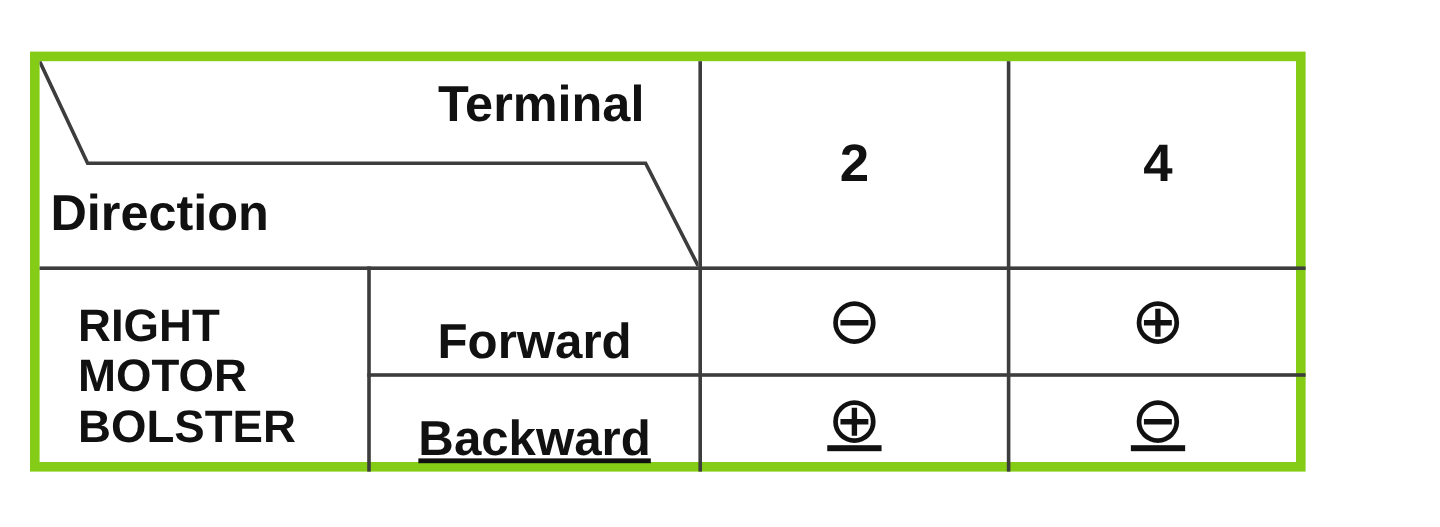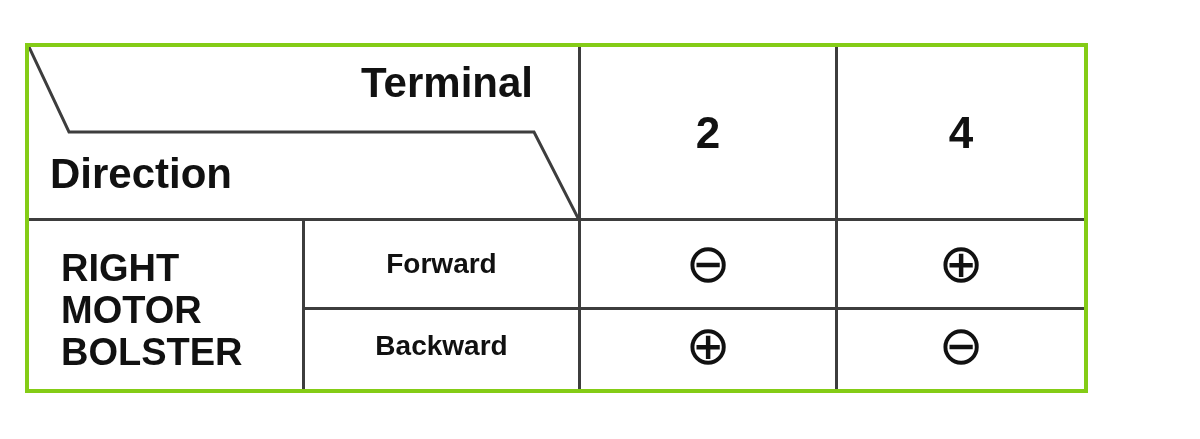--- a/index.html
+++ b/index.html
@@ -8,59 +8,59 @@
     background: #ffffff;
     position: relative;
     overflow: hidden;
     font-family: "Liberation Sans", sans-serif;
     font-weight: bold;
     color: #111111;
   }
   .tbl {
     position: absolute; left: 25px; top: 43px;
     width: 1063px; height: 350px;
-    border: 4px solid #84cc16;
+    border: 8px solid #84cc16;
     box-sizing: border-box;
     background: #ffffff;
     text-align: center;
   }
   
   .line { position: absolute; background: #3d3d3d; }
   .v1 { left: 549px; top: 0; width: 3px; height: 342px; }
   .v2 { left: 806px; top: 0; width: 3px; height: 342px; }
   .v3 { left: 273px; top: 171px; width: 3px; height: 171px; }
   .h1 { left: 0; top: 171px; width: 1055px; height: 3px; }
   .h2 { left: 273px; top: 260px; width: 782px; height: 3px; }
   
   .corner { position: absolute; left: 0; top: 0; width: 549px; height: 171px; }
   .corner svg { position: absolute; left: 0; top: 0; }
   .corner-terminal {
     position: absolute; top: 15px; right: 45px;
     font-size: 42px; line-height: 1;
   }
   .corner-direction {
     position: absolute; top: 106px; left: 9px;
-    font-size: 42px; line-height: 1; margin-left: 12px;
+    font-size: 42px; line-height: 1;
   }
   .cell {
     position: absolute;
     display: flex; align-items: center; justify-content: center;
   }
   .colhead { top: 0; height: 171px; font-size: 44px; }
   .c2 { left: 552px; width: 254px; }
   .c4 { left: 809px; width: 246px; }
   .motor {
     left: 0; top: 174px; width: 273px; height: 168px;
     flex-direction: column; align-items: flex-start; justify-content: center;
     padding-left: 32px; padding-top: 10px; box-sizing: border-box;
     font-size: 38px; line-height: 42px;
   }
-  .dir { left: 276px; width: 273px; font-size: 28px; }
+  .dir { left: 276px; width: 273px; font-size: 41px; margin-top: 16px; }
   .rowf { top: 174px; height: 86px; }
-  .rowb { top: 263px; height: 71px; }
+  .rowb { top: 263px; height: 71px; text-decoration: underline; }
   .sym {
     font-family: "DejaVu Sans", sans-serif;
     font-weight: normal; font-size: 54px; line-height: 1;
   }
   .s2 { left: 552px; width: 254px; }
   .s4 { left: 809px; width: 246px; }
 </style>
 </head>
 <body>
 

